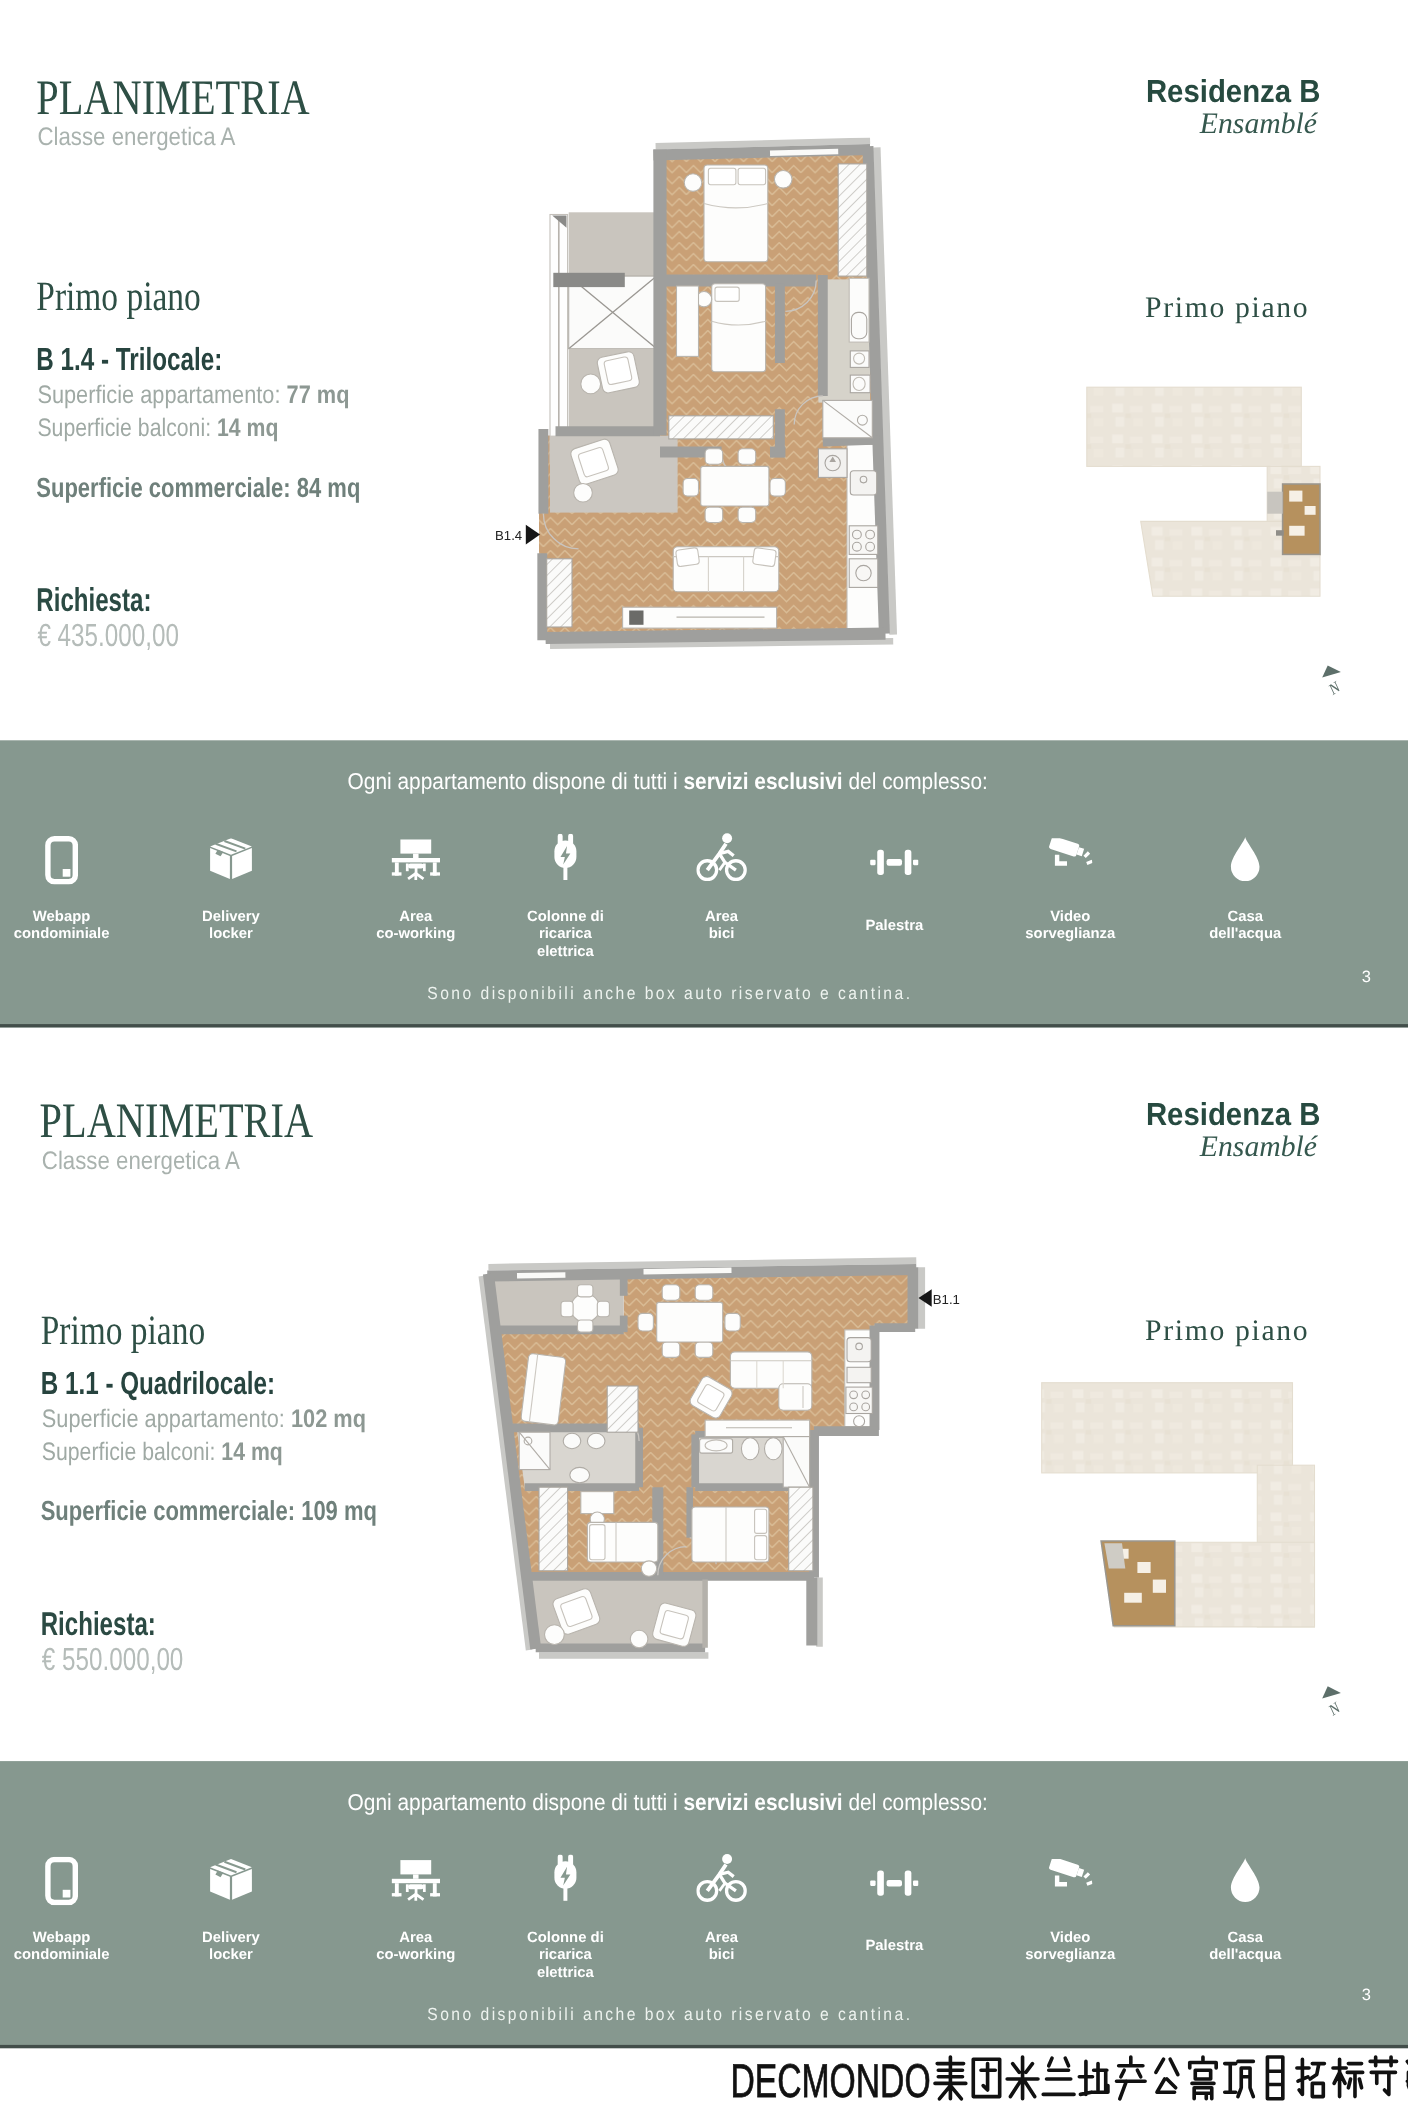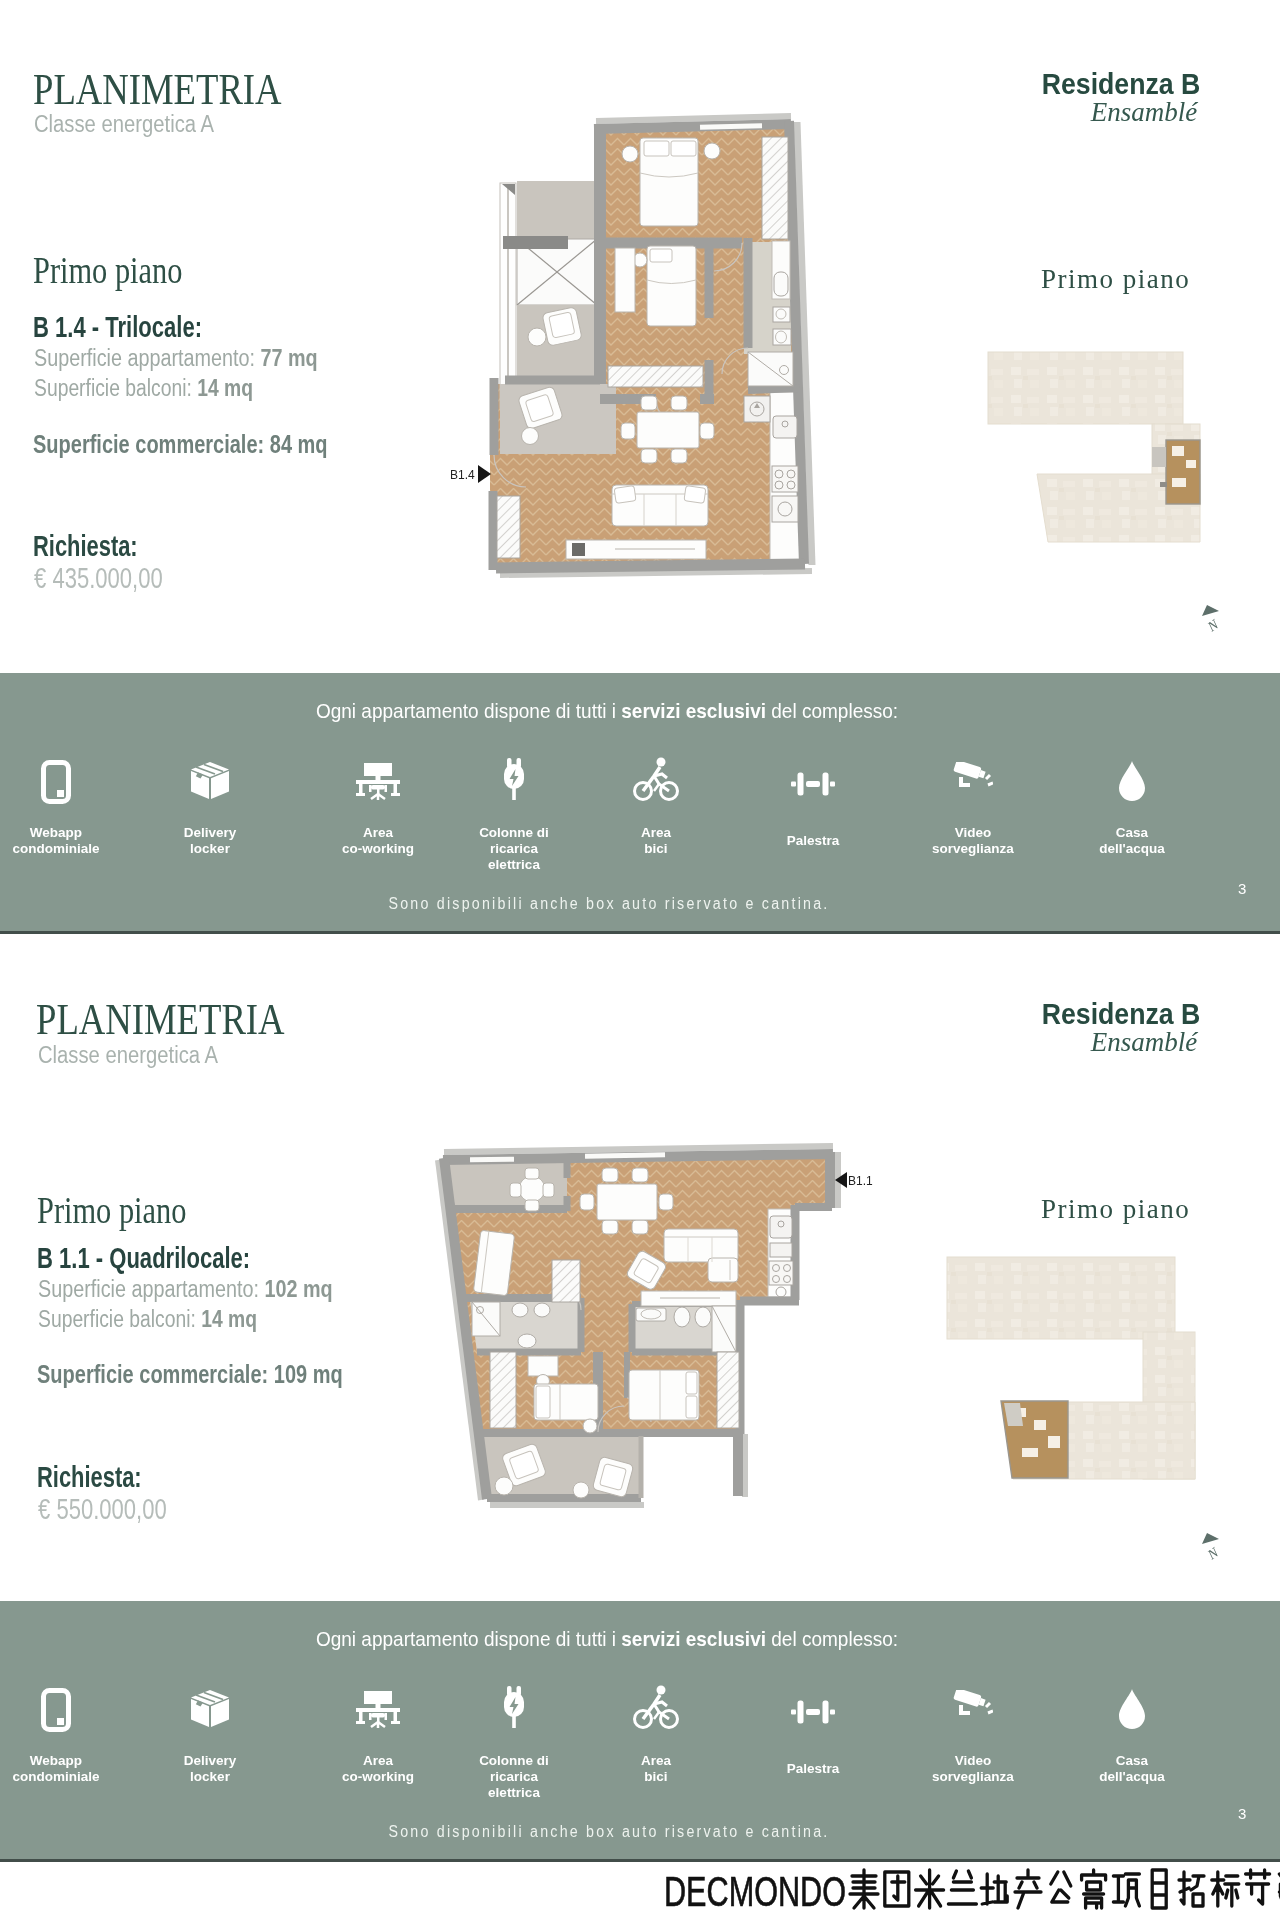--- a/index.html
+++ b/index.html
@@ -30,21 +30,21 @@
 <div class="abs" style="left:34px;top:345px;font-size:23px;color:#9fa9a4;transform:scaleX(.86);transform-origin:0 50%;">Superficie appartamento: <b style="color:#8d9893;">77 mq</b></div>
 
 <div class="abs" style="left:34px;top:375px;font-size:23px;color:#9fa9a4;transform:scaleX(.84);transform-origin:0 50%;">Superficie balconi: <b style="color:#8d9893;">14 mq</b></div>
 
 <div class="abs" style="left:33px;top:430px;font-size:25px;font-weight:bold;color:#6f807b;transform:scaleX(.80);transform-origin:0 50%;">Superficie commerciale: 84 mq</div>
 
 <div class="abs" style="left:33px;top:529px;font-size:30px;font-weight:bold;color:#2b4a43;transform:scaleX(.73);transform-origin:0 50%;">Richiesta:</div>
 
 <div class="abs" style="left:34px;top:562px;font-size:29px;color:#b5bcb9;transform:scaleX(.76);transform-origin:0 50%;">€ 435.000,00</div>
 
-<div class="abs" style="left:440px;top:113px;">
+<div class="abs" style="left:440px;top:125px;">
 <svg width="410" height="475" viewBox="440 125 410 475">
 <defs>
 <pattern id="wood1" width="26" height="20" patternUnits="userSpaceOnUse">
 <rect width="26" height="20" fill="#c9a076"></rect>
 <path d="M0,7 L6.5,0.5 L13,7 L19.5,0.5 L26,7 M0,17 L6.5,10.5 L13,17 L19.5,10.5 L26,17" stroke="#dbc09a" stroke-width="1.4" fill="none" opacity="0.85"></path>
 </pattern>
 <pattern id="hatch1" width="7" height="7" patternUnits="userSpaceOnUse" patternTransform="rotate(45)">
 <rect width="7" height="7" fill="#fbfbfa"></rect>
 <line x1="0" y1="0" x2="0" y2="7" stroke="#aca8a2" stroke-width="1"></line>
 </pattern>

